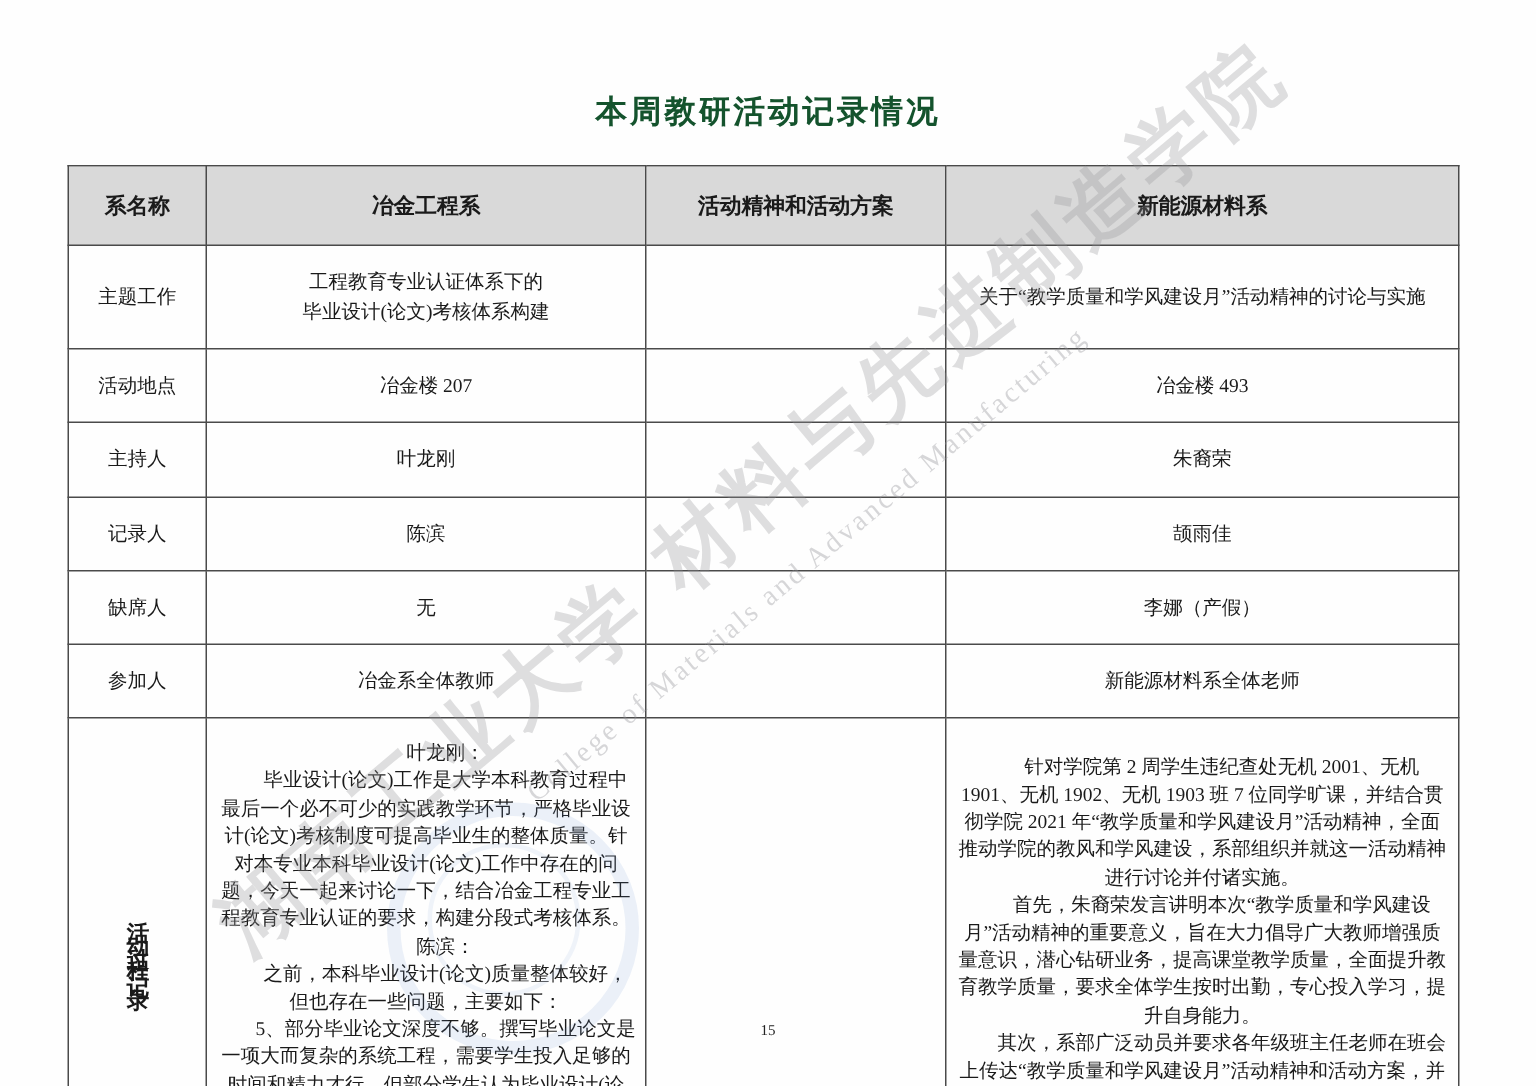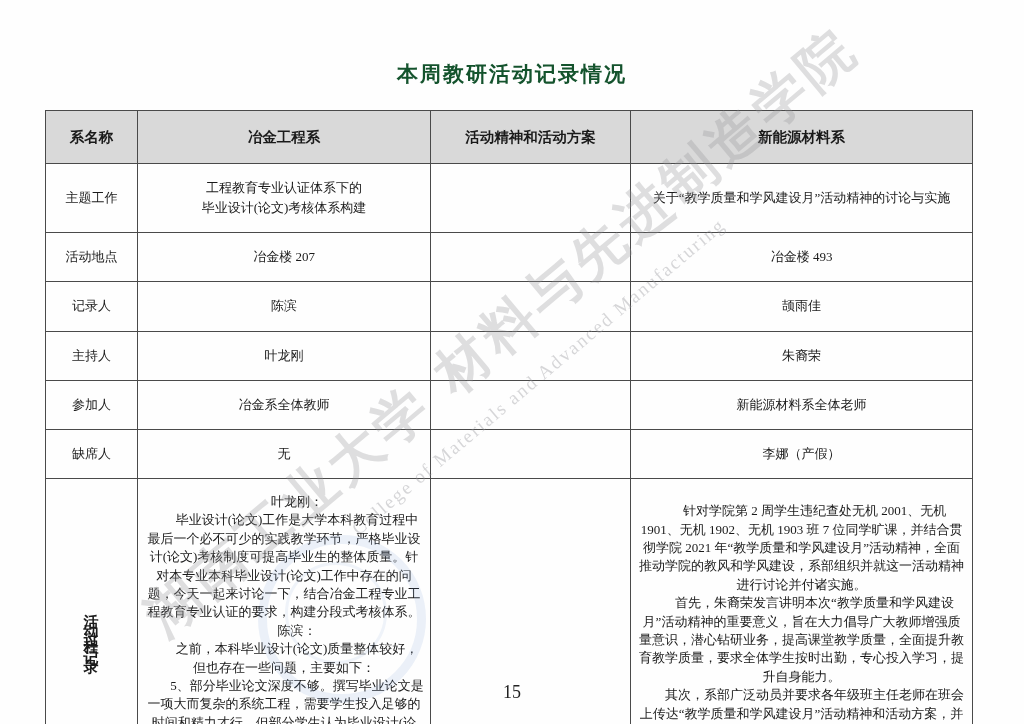--- a/index.html
+++ b/index.html
@@ -16,21 +16,21 @@
         font-weight:bold;font-size:14.5px;}
   .label-cell{font-family:"Liberation Sans", sans-serif;font-weight:normal;font-size:14.5px;}
   .content-cell{white-space:pre-line;line-height:1.55;font-size:12.5px;}
   .record-label-cell{vertical-align:middle;}
   .vertical-text{display:inline-block;writing-mode:vertical-rl;text-orientation:upright;
         font-family:"Liberation Sans", sans-serif;font-weight:bold;font-size:15px;
         letter-spacing:9px;line-height:1;}
   .record-cell{vertical-align:top;text-align:justify;padding:4px 8px 2px 8px;}
   .record-cell p{margin:0;text-indent:2em;font-size:13px;line-height:18.4px;}
   .page-number{position:absolute;top:682px;left:0;width:100%;text-align:center;
-        font-size:18px;color:#222;}
+        font-size:10px;color:#222;}
   
   .watermark{position:absolute;left:512px;top:345px;transform:translate(-50%,-50%) rotate(-40deg);
         text-align:center;white-space:nowrap;pointer-events:none;z-index:6;}
   .wm-cn{font-size:54px;color:rgba(150,150,152,0.30);letter-spacing:5px;
         font-family:"DejaVu Serif", serif;font-weight:bold;}
   .wm-en{font-size:19px;color:rgba(150,150,155,0.38);letter-spacing:2px;margin-top:10px;
         font-family:"Liberation Serif", serif;}
   .seal{position:absolute;left:258px;top:535px;width:150px;height:150px;border-radius:50%;
         border:9px solid rgba(110,145,205,0.13);pointer-events:none;z-index:5;}
   .seal-inner{position:absolute;left:18px;top:18px;width:96px;height:96px;border-radius:50%;
@@ -64,42 +64,42 @@
       <td class="content-cell"></td>
       <td class="content-cell">关于“教学质量和学风建设月”活动精神的讨论与实施</td>
     </tr>
     <tr style="height:32px">
       <td class="label-cell">活动地点</td>
       <td class="content-cell">冶金楼 207</td>
       <td class="content-cell"></td>
       <td class="content-cell">冶金楼 493</td>
     </tr>
     <tr style="height:33px">
-      <td class="label-cell">记录人</td>
-      <td class="content-cell">陈滨</td>
-      <td class="content-cell"></td>
-      <td class="content-cell">颉雨佳</td>
-    </tr>
-    <tr style="height:33px">
       <td class="label-cell">主持人</td>
       <td class="content-cell">叶龙刚</td>
       <td class="content-cell"></td>
       <td class="content-cell">朱裔荣</td>
     </tr>
     <tr style="height:33px">
-      <td class="label-cell">参加人</td>
-      <td class="content-cell">冶金系全体教师</td>
+      <td class="label-cell">记录人</td>
+      <td class="content-cell">陈滨</td>
       <td class="content-cell"></td>
-      <td class="content-cell">新能源材料系全体老师</td>
+      <td class="content-cell">颉雨佳</td>
     </tr>
     <tr style="height:30px">
       <td class="label-cell">缺席人</td>
       <td class="content-cell">无</td>
       <td class="content-cell"></td>
       <td class="content-cell">李娜（产假）</td>
+    </tr>
+    <tr style="height:33px">
+      <td class="label-cell">参加人</td>
+      <td class="content-cell">冶金系全体教师</td>
+      <td class="content-cell"></td>
+      <td class="content-cell">新能源材料系全体老师</td>
     </tr>
     <tr style="height:256px">
       <td class="record-label-cell">
         <span class="vertical-text">活动过程记录</span>
       </td>
       <td class="record-cell">
         <p>叶龙刚：</p>
         <p>毕业设计(论文)工作是大学本科教育过程中最后一个必不可少的实践教学环节，严格毕业设计(论文)考核制度可提高毕业生的整体质量。针对本专业本科毕业设计(论文)工作中存在的问题，今天一起来讨论一下，结合冶金工程专业工程教育专业认证的要求，构建分段式考核体系。</p>
         <p>陈滨：</p>
         <p>之前，本科毕业设计(论文)质量整体较好，但也存在一些问题，主要如下：</p>

